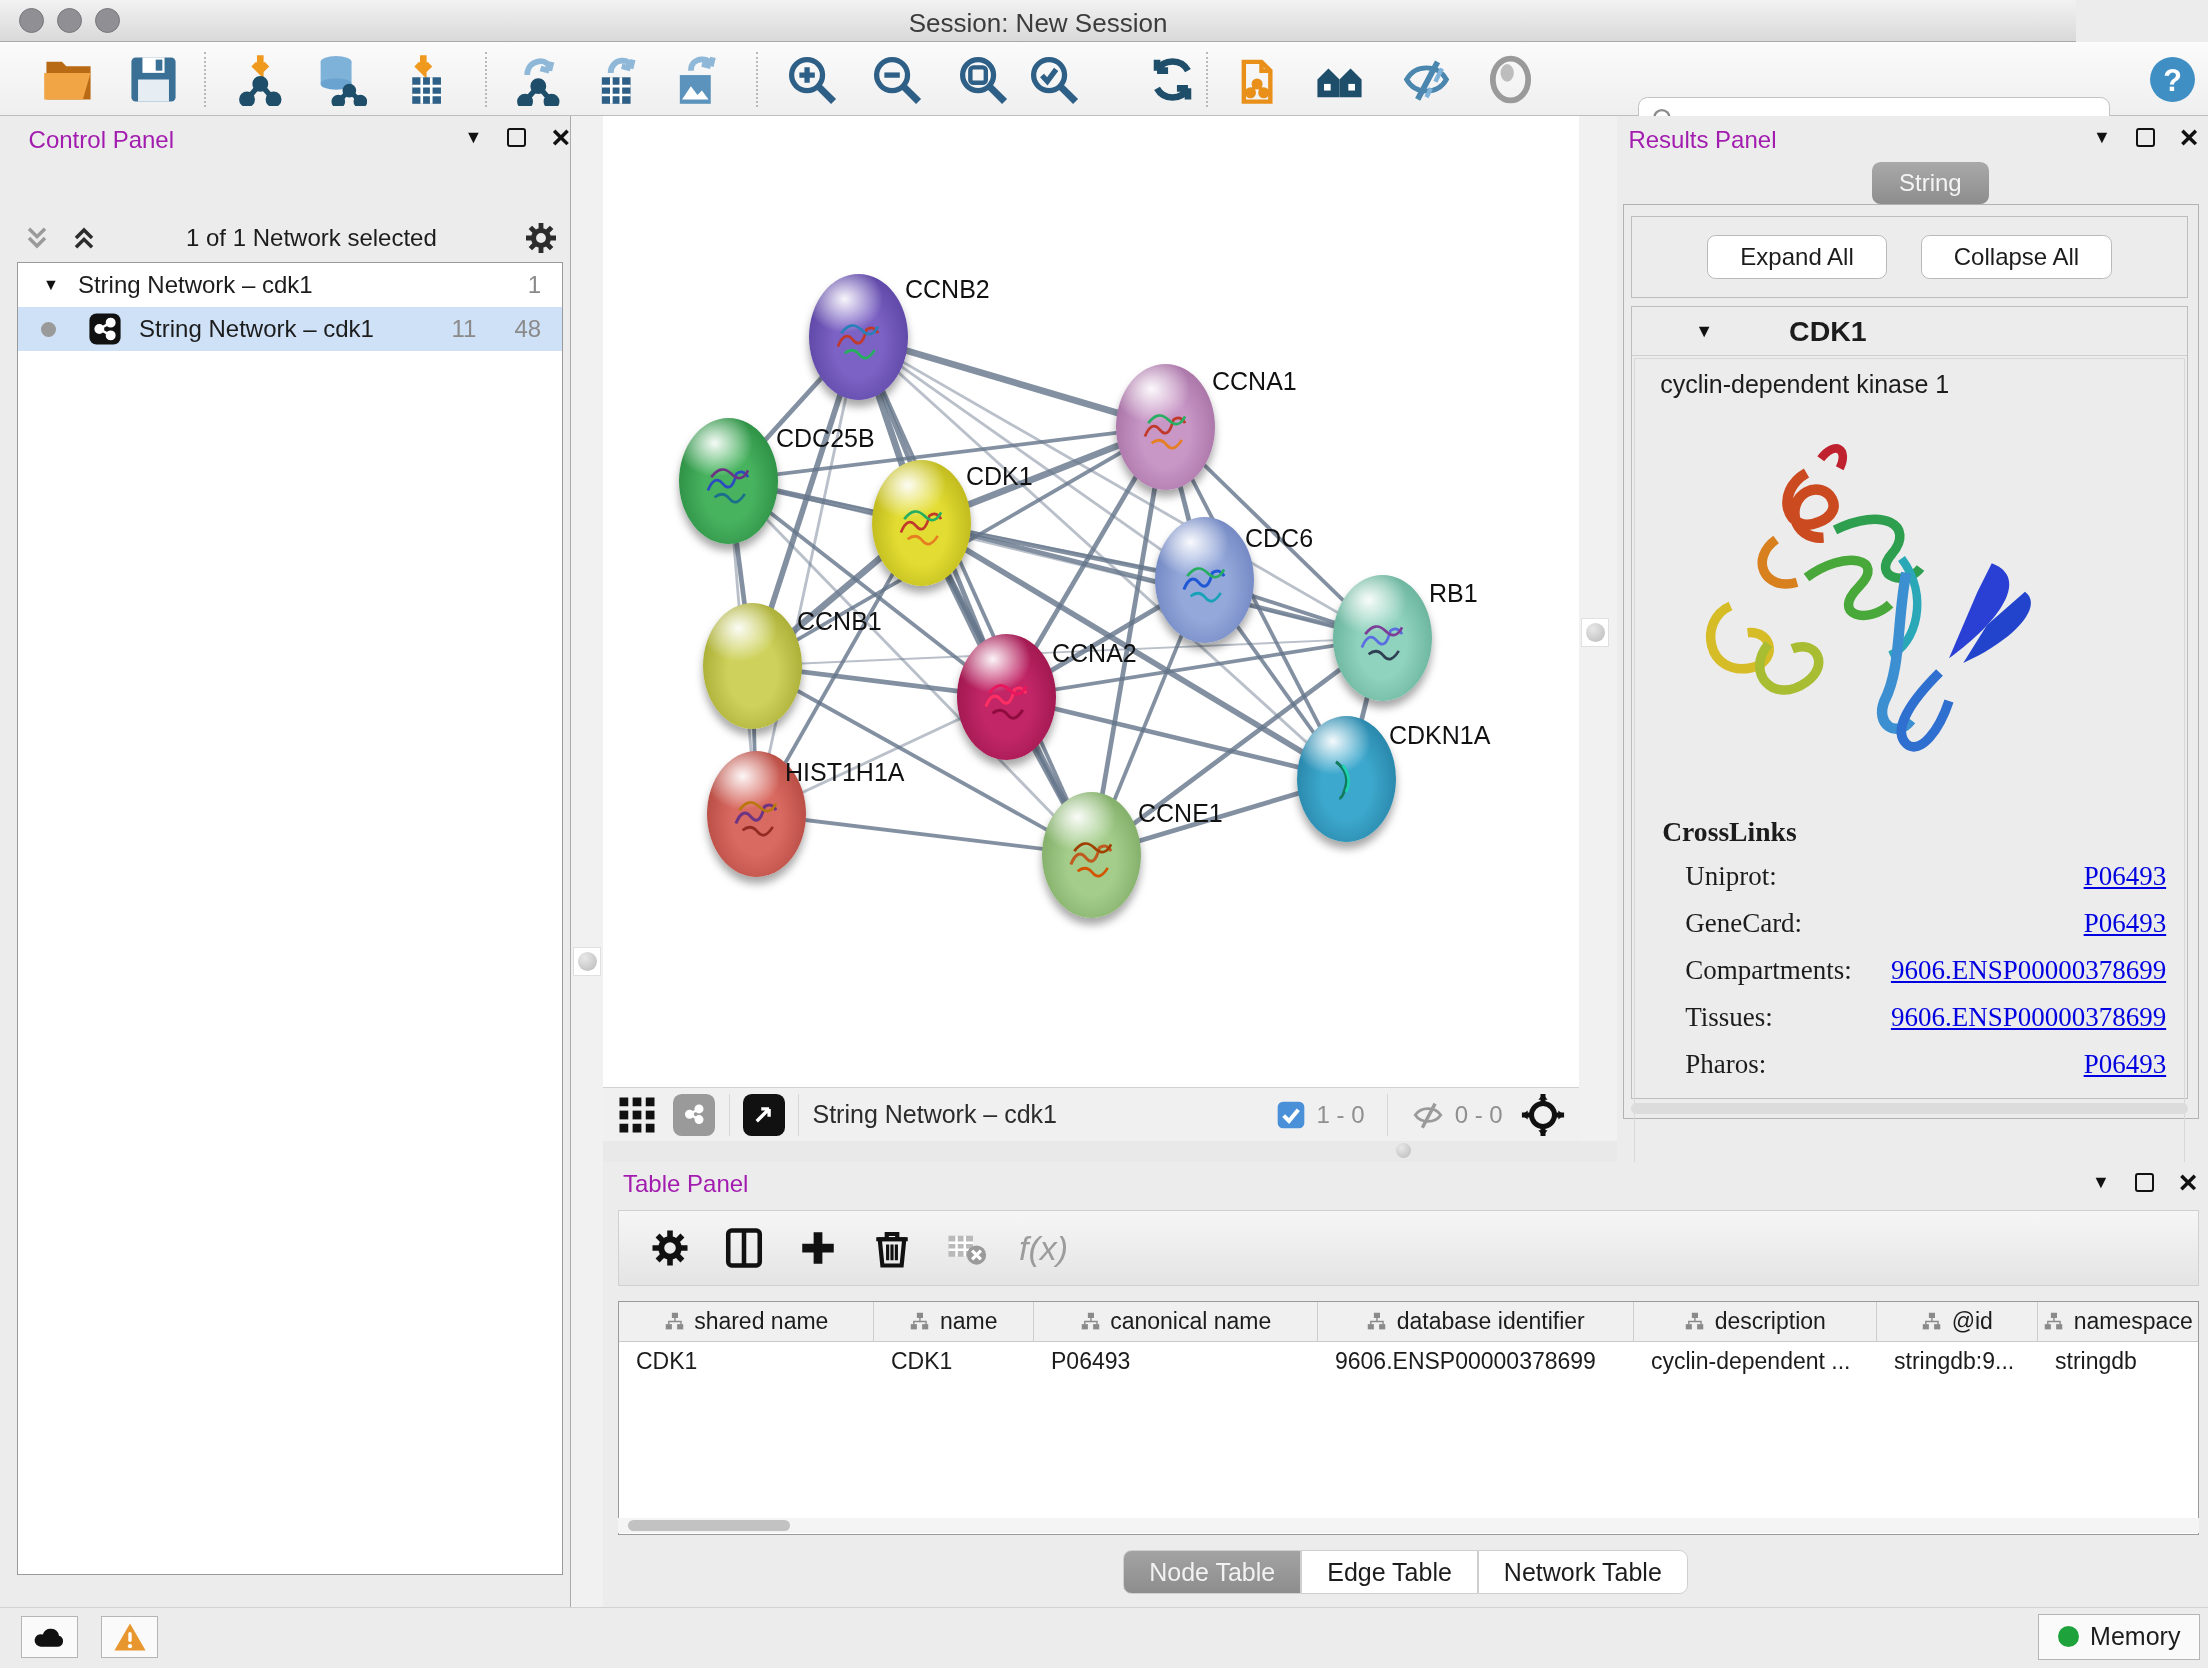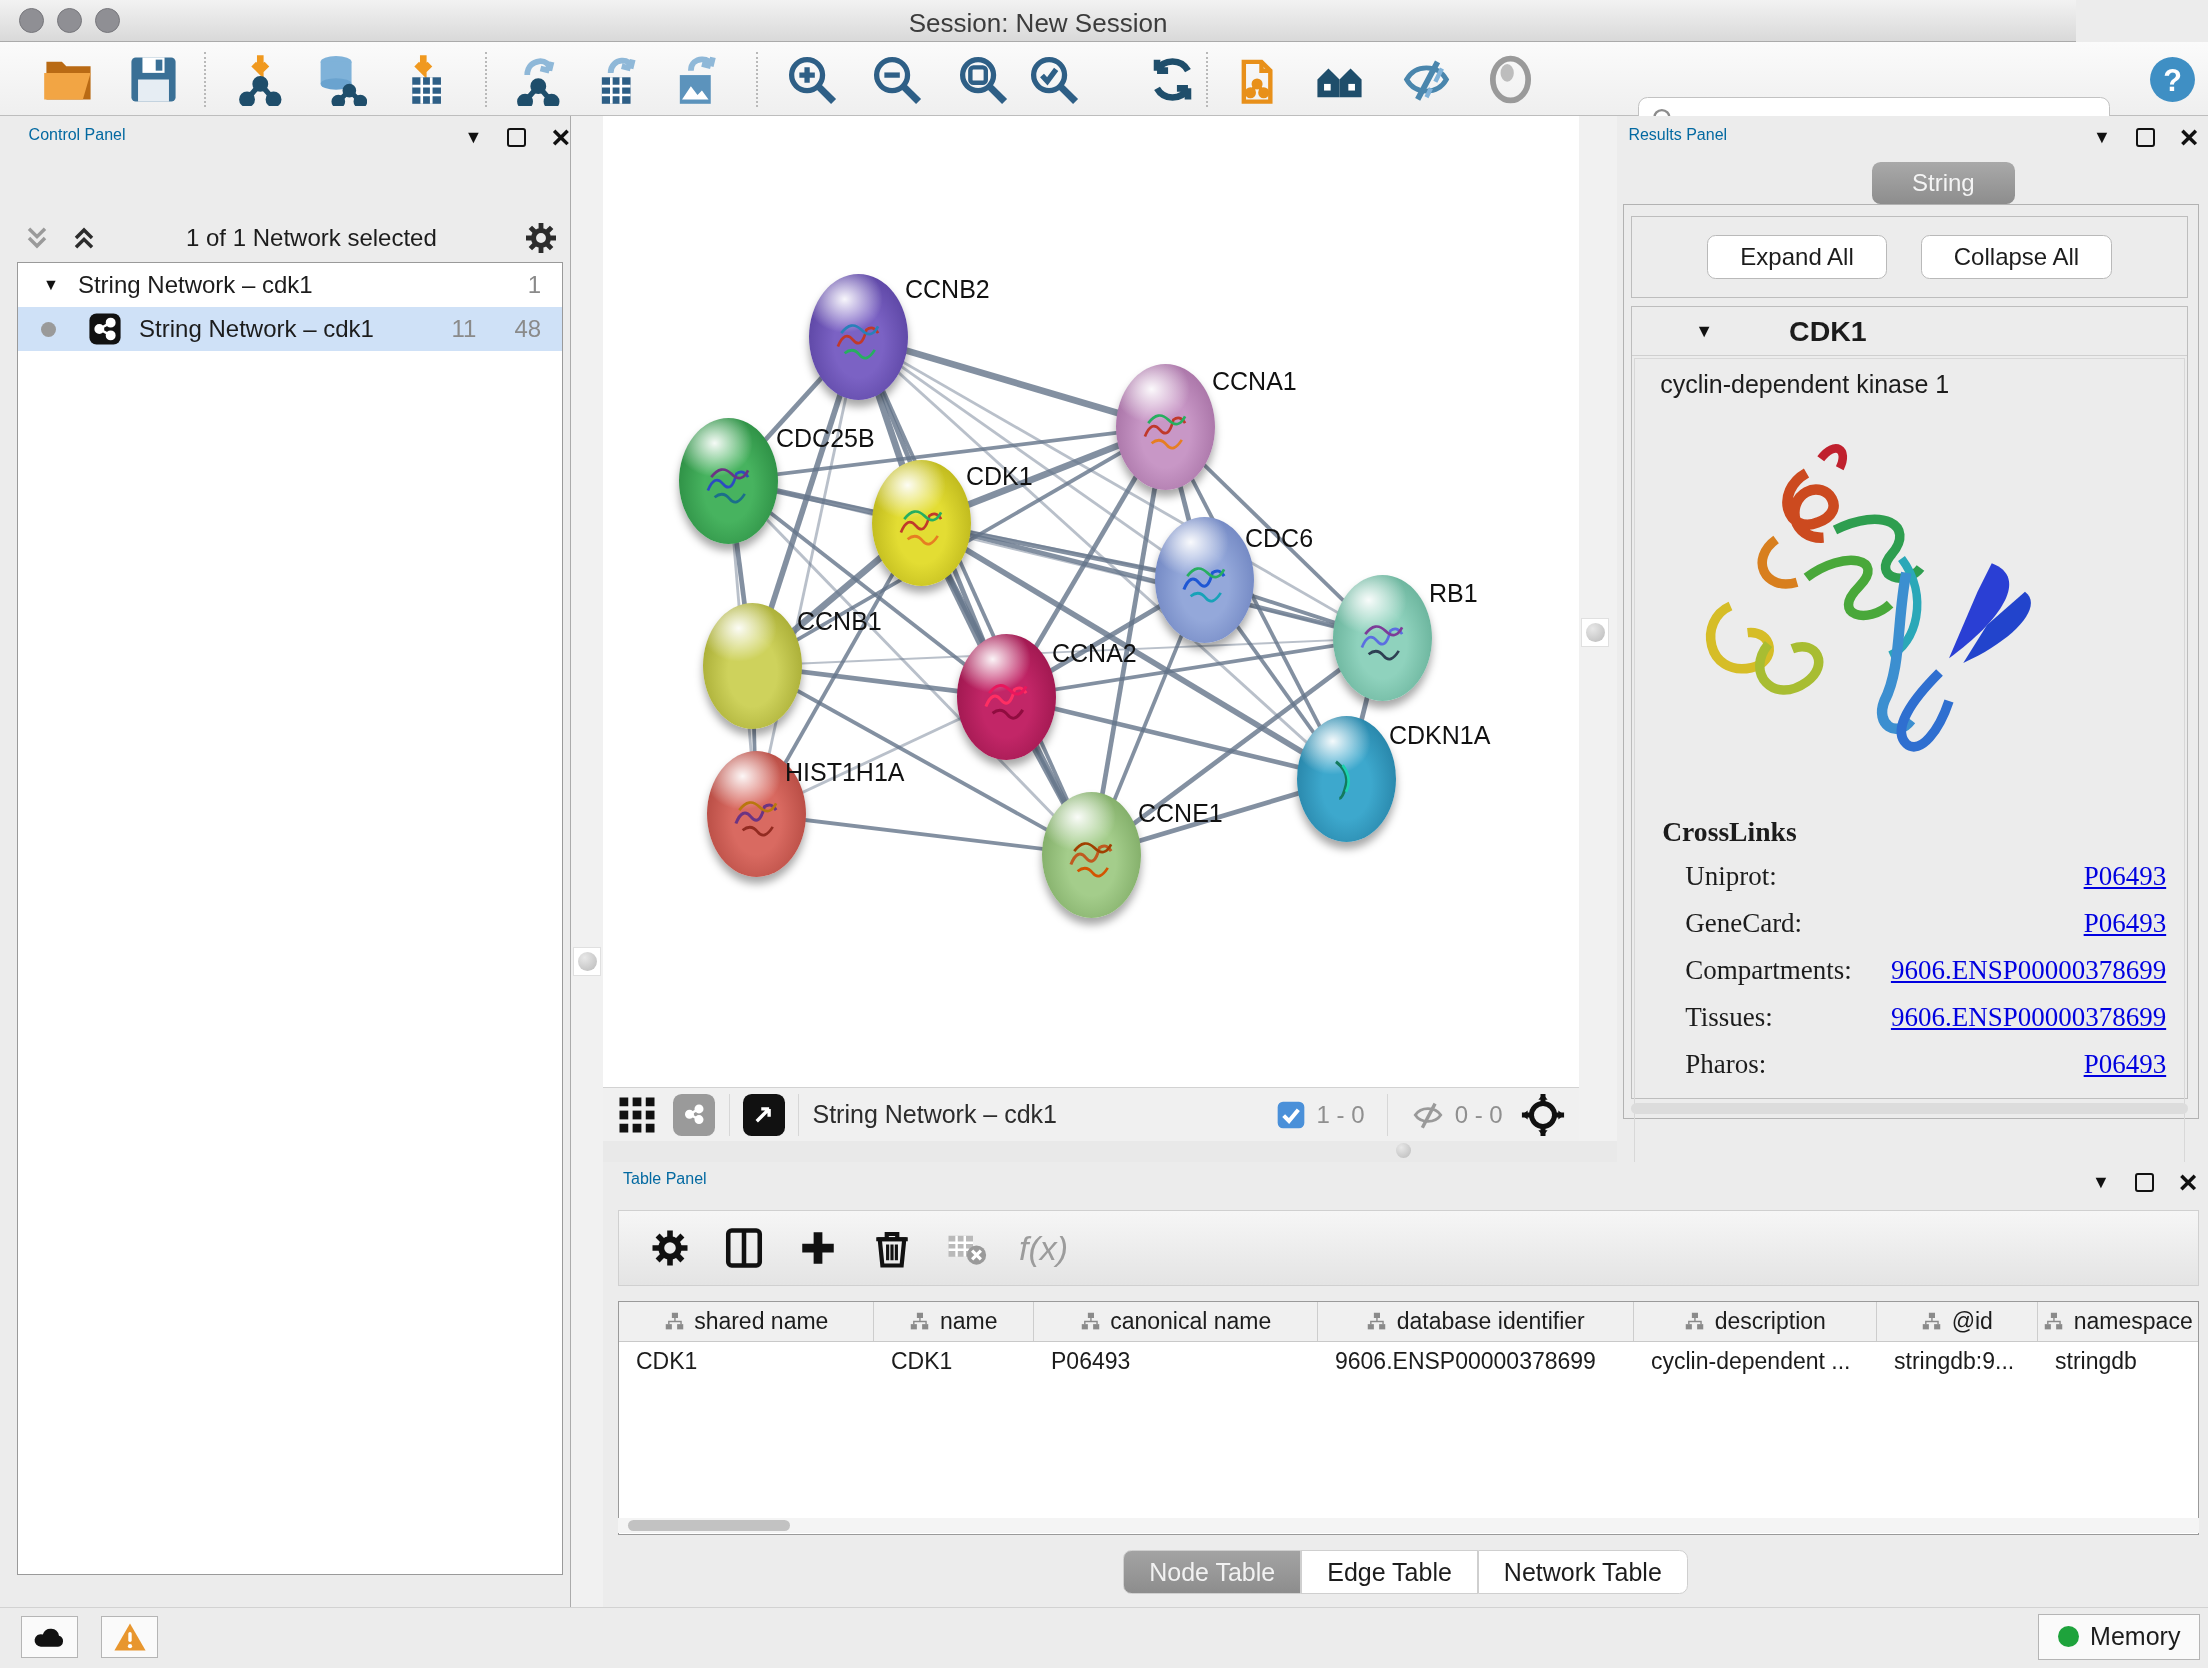--- a/index.html
+++ b/index.html
@@ -18,21 +18,21 @@
   
   .toolbar { position:absolute; left:0; top:42px; width:2208px; height:74px;
     background:linear-gradient(#fbfbfb,#efefef); border-bottom:1.9px solid #bdbdbd; }
   .tbicon { position:absolute; top:11.4px; width:53px; height:53px; }
   .tbsep { position:absolute; top:9.5px; width:0; height:55px; border-left:2.9px dotted #b9b9b9; }
   .searchbox { position:absolute; left:1638px; top:55px; width:472px; height:44px;
     background:#fff; border:1.9px solid #c2c2c2; border-radius:9.5px; }
   .searchbox svg { position:absolute; left:11.4px; top:7.6px; }
 
   
-  .panel-title { font-size:16px; color:#0369a1; }
+  .panel-title { font-size:24px; color:#a21caf; }
   .pt-controls { position:absolute; display:flex; align-items:center; gap:25px; }
   .tri { font-size:18px; color:#111; }
   .boxi { width:19px; height:19px; border:2.9px solid #111; border-radius:2.9px; }
   .xi { font-size:32px; font-weight:900; color:#111; line-height:19px; }
 
   
   .control-panel { position:absolute; left:7.6px; top:116px; width:563px; height:1491px;
     background:#ececec; border-right:1.9px solid #ababab; }
   .cp-title { position:absolute; left:21px; top:9.5px; }
   .tabs { position:absolute; left:84px; top:46px; display:flex; }
@@ -72,21 +72,21 @@
   .nv-counts { display:flex; align-items:center; gap:9.5px; font-size:24px; color:#8f8f8f; }
   .blackchip { width:42px; height:42px; border-radius:8.6px; background:#111;
     display:flex; align-items:center; justify-content:center; }
   .graychip { width:42px; height:42px; border-radius:8.6px; background:#9a9a9a;
     display:flex; align-items:center; justify-content:center; }
   .hsplit-strip { position:absolute; left:603px; top:1141px; width:1605px; height:21px; background:#e9e9e9; }
 
   
   .results-panel { position:absolute; left:1617px; top:116px; width:592px; height:1491px; background:#ececec; }
   .rp-title { position:absolute; left:11.4px; top:9.5px; }
-  .string-tab { position:absolute; left:255px; top:46px; height:42px; padding:0 40px;
+  .string-tab { position:absolute; left:255px; top:46px; height:42px; padding:0 27px;
     background:linear-gradient(#a9a9a9,#8d8d8d); color:#f4f4f4; font-size:24px;
     border-radius:8.6px; display:flex; align-items:center; }
   .rp-outer { position:absolute; left:5.7px; top:88px; width:576px; height:915px;
     background:#ececec; border:1.9px solid #b2b2b2; }
   .rp-buttons { position:absolute; left:7.6px; top:11.4px; width:557px; height:82px;
     border:1.9px solid #bdbdbd; display:flex; align-items:center; justify-content:center; gap:34px; }
   .rp-btn { height:44px; padding:0 32px; background:#fff; border:1.9px solid #b9b9b9;
     border-radius:8.6px; font-size:24px; display:flex; align-items:center; }
   .gene-box { position:absolute; left:7.6px; top:101px; width:557px; height:793px; border:1.9px solid #bdbdbd; }
   .gene-head { height:49px; display:flex; align-items:center; border-bottom:1.9px solid #cfcfcf; }

